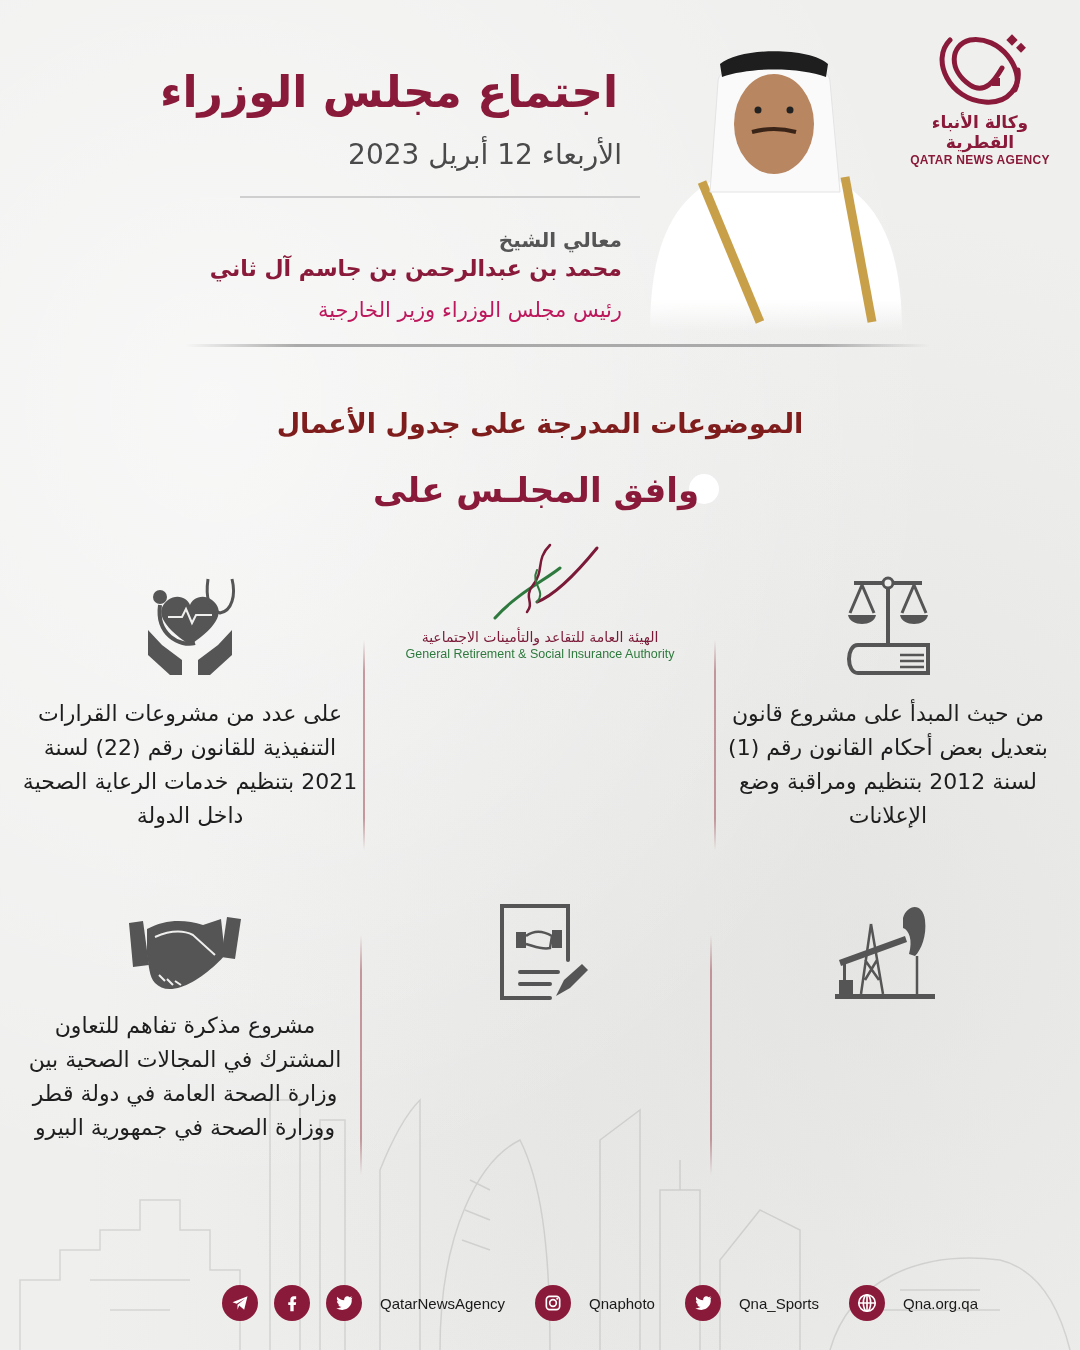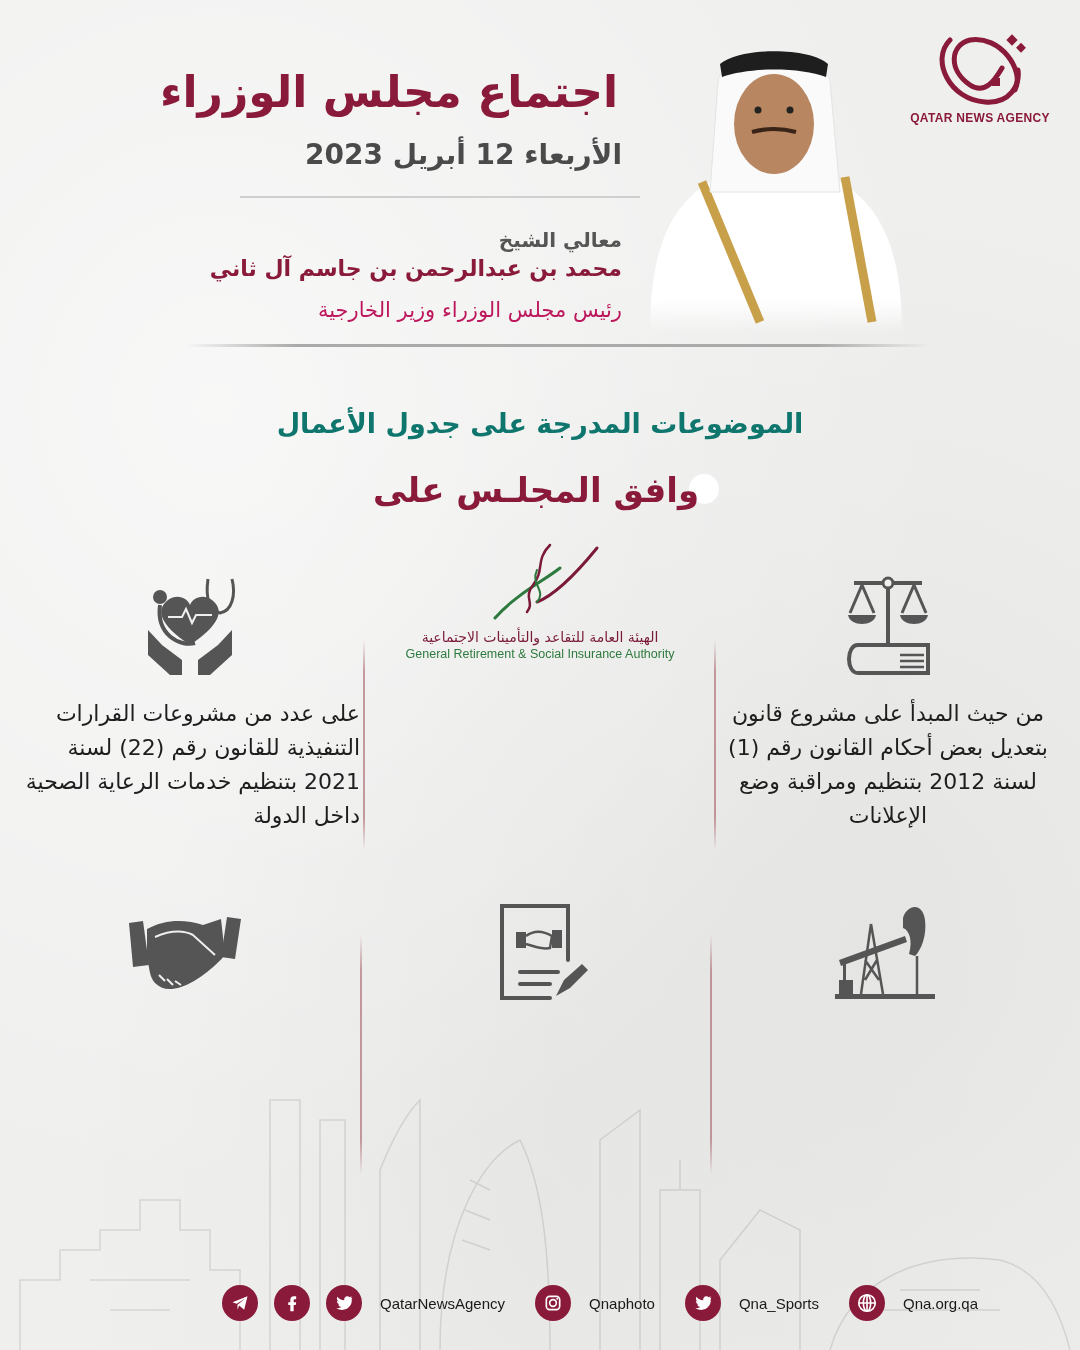--- a/index.html
+++ b/index.html
@@ -22,28 +22,28 @@
   .logo { left: 900px; top: 30px; width: 160px; height: 130px; text-align: center; }
   .logo svg { display: block; margin: 0 auto; }
   .logo-ar { font-family: "DejaVu Sans", sans-serif; font-size: 17px; color: #8a1a3a; font-weight: bold; margin-top: 2px; direction: rtl; }
   .logo-en { font-family: "Liberation Sans", sans-serif; font-size: 12px; color: #8a1a3a; font-weight: bold; letter-spacing: 0.3px; margin-top: 1px; }
 
   
   .portrait { left: 640px; top: 32px; width: 270px; height: 300px; }
 
   
   .title { right: 462px; top: 66px; font-size: 44px; font-weight: bold; color: #8a1a3a; white-space: nowrap; }
-  .date { right: 458px; top: 138px; font-size: 28px; font-weight: bold; color: #4a4a4a; white-space: nowrap; }
+  .date { right: 458px; top: 138px; font-size: 28px; font-weight: normal; color: #4a4a4a; white-space: nowrap; }
   .hr1 { left: 240px; top: 196px; width: 400px; height: 2px; background: #cfcfcf; }
   .honor { right: 458px; top: 228px; font-size: 20px; font-weight: bold; color: #555; white-space: nowrap; }
   .pm-name { right: 458px; top: 256px; font-size: 22px; font-weight: bold; color: #8a1a3a; white-space: nowrap; }
   .pm-title { right: 458px; top: 298px; font-size: 21px; color: #be185d; white-space: nowrap; }
   .hr2 { left: 185px; top: 344px; width: 745px; height: 3px; background: linear-gradient(to right, rgba(170,170,170,0), #aaa 15%, #aaa 85%, rgba(170,170,170,0)); }
 
-  .agenda-title { left: 0; width: 1080px; top: 408px; text-align: center; font-size: 27px; font-weight: bold; color: #0f766e; }
+  .agenda-title { left: 0; width: 1080px; top: 408px; text-align: center; font-size: 27px; font-weight: bold; color: #7f1d1d; }
   .approved-wrap { left: 0; width: 1080px; top: 470px; text-align: center; }
   .approved { display: inline-block; position: relative; font-size: 34px; font-weight: bold; color: #8a1a3a; padding-right: 8px; }
   .approved .dot { position: absolute; right: -12px; top: 4px; width: 30px; height: 30px; border-radius: 50%; background: #fff; z-index: -1; }
 
   
   .col { width: 340px; text-align: center; }
   .item-text { font-size: 22px; line-height: 34px; color: #1e1e1e; direction: rtl; }
   .icon { display: block; margin: 0 auto; }
   .divider { width: 2px; background: linear-gradient(to bottom, rgba(160,80,90,0), rgba(160,80,90,0.55) 15%, rgba(160,80,90,0.55) 85%, rgba(160,80,90,0)); }
 
@@ -77,20 +77,21 @@
 </svg>
 
 <div class="abs logo">
   <svg width="100" height="80" viewBox="0 0 100 80">
     <path d="M20 10 C0 30 20 70 55 72 C80 74 90 55 88 40" fill="none" stroke="#8a1a3a" stroke-width="5" stroke-linecap="round"></path>
     <path d="M85 60 C95 40 70 5 40 10 C20 15 18 40 40 55 C55 65 65 50 72 38" fill="none" stroke="#8a1a3a" stroke-width="5" stroke-linecap="round"></path>
     <rect x="78" y="6" width="8" height="8" fill="#8a1a3a" transform="rotate(45 82 10)"></rect>
     <rect x="88" y="14" width="7" height="7" fill="#8a1a3a" transform="rotate(45 91 17)"></rect>
     <rect x="62" y="48" width="8" height="8" fill="#8a1a3a"></rect>
   </svg>
+  <div class="logo-ar">وكالة الأنباء القطرية</div>
   <div class="logo-en">QATAR NEWS AGENCY</div>
 </div>
 
 <svg class="abs portrait" viewBox="0 0 270 300">
   <defs>
     <linearGradient id="fade" x1="0" y1="0" x2="0" y2="1">
       <stop offset="0.8" stop-color="#fff" stop-opacity="1"></stop>
       <stop offset="1" stop-color="#fff" stop-opacity="0"></stop>
     </linearGradient>
   </defs>
@@ -142,21 +143,21 @@
     <path d="M75 5 C60 20 70 30 58 45 C48 58 60 62 52 72" fill="none" stroke="#7a1a38" stroke-width="2.5" stroke-linecap="round"></path>
     <path d="M122 8 C100 35 80 55 62 62" fill="none" stroke="#7a1a38" stroke-width="3" stroke-linecap="round"></path>
     <path d="M62 30 C55 45 72 50 62 62" fill="none" stroke="#2e7a3e" stroke-width="2" stroke-linecap="round"></path>
   </svg>
   <div class="grsia-ar">الهيئة العامة للتقاعد والتأمينات الاجتماعية</div>
   <div class="grsia-en">General Retirement &amp; Social Insurance Authority</div>
 </div>
 
 <div class="abs divider" style="left:363px; top:640px; height:210px;"></div>
 
-<div class="abs col" style="left:20px; top:575px;text-align:right;">
+<div class="abs col" style="left:20px; top:575px;">
   <svg class="icon" width="100" height="100" viewBox="0 0 100 100">
     <g fill="#555">
       <path d="M50 70 C20 50 15 35 28 25 C38 18 48 24 50 30 C52 24 62 18 72 25 C85 35 80 50 50 70 Z"></path>
       <path d="M28 42 H42 L46 34 L52 48 L56 40 H72" fill="none" stroke="#efefee" stroke-width="2"></path>
       <circle cx="20" cy="22" r="7"></circle>
       <path d="M20 30 C16 60 40 72 55 68" fill="none" stroke="#555" stroke-width="4"></path>
       <path d="M68 4 C65 25 70 35 80 38 C92 36 96 20 92 4" fill="none" stroke="#555" stroke-width="3"></path>
       <path d="M8 55 V80 L30 100 H42 V85 L22 70 Z"></path>
       <path d="M92 55 V80 L70 100 H58 V85 L78 70 Z"></path>
     </g>
@@ -197,20 +198,21 @@
 <div class="abs col" style="left:15px; top:905px;">
   <svg class="icon" width="120" height="90" viewBox="0 0 120 90">
     <g fill="#555">
       <path d="M4 18 L18 16 L24 60 L8 62 Z"></path>
       <path d="M102 12 L116 14 L110 54 L96 52 Z"></path>
       <path d="M22 24 C40 14 60 14 78 20 L96 14 L100 50 C90 62 70 78 56 82 C44 86 36 84 30 78 C24 72 24 60 22 50 Z"></path>
     </g>
     <path d="M30 32 C44 26 56 24 68 30 L90 50" fill="none" stroke="#efefee" stroke-width="2"></path>
     <path d="M34 70 l6 6 M42 74 l6 6 M50 76 l6 4" stroke="#efefee" stroke-width="2"></path>
   </svg>
+  <div class="item-text" style="margin-top:14px;">مشروع مذكرة تفاهم للتعاون المشترك في المجالات الصحية بين وزارة الصحة العامة في دولة قطر ووزارة الصحة في جمهورية البيرو</div>
 </div>
 
 <div class="abs footer">
   <div class="soc">
     <svg width="20" height="20" viewBox="0 0 24 24">
         <path d="M3 11 L21 4 L17 20 L11 15 L9 20 L9 14 L18 7 L8 13 Z" fill="#fff"></path>
       </svg>
   </div>
   <div class="soc">
     <svg width="20" height="20" viewBox="0 0 24 24">

